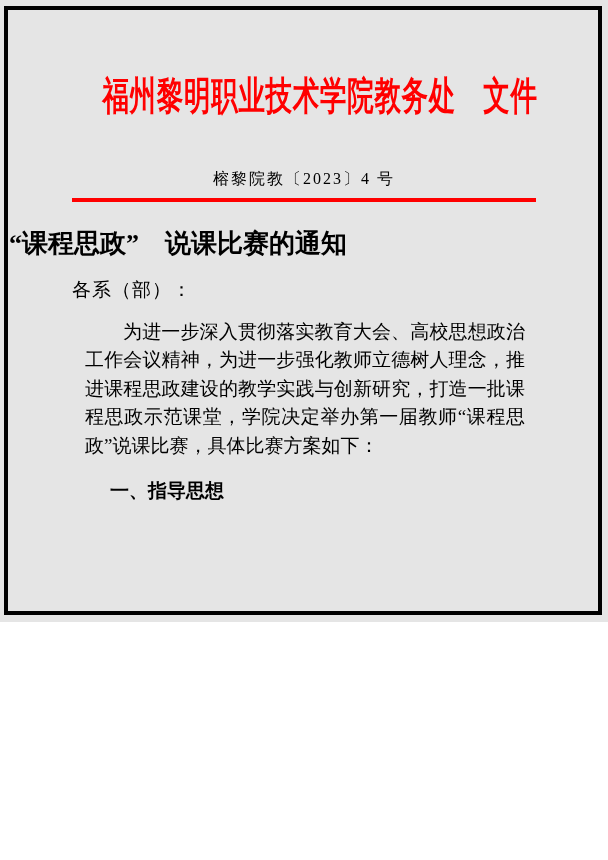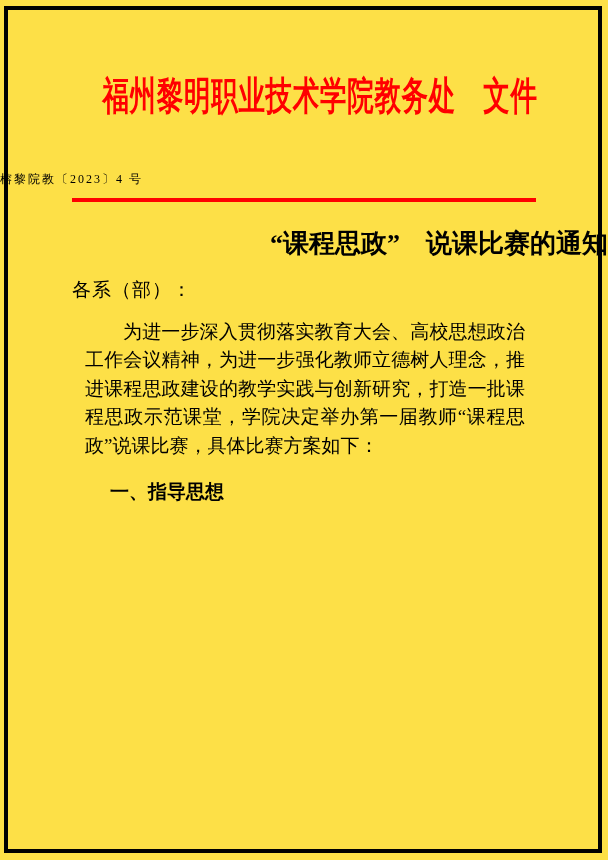--- a/index.html
+++ b/index.html
@@ -3,22 +3,22 @@
 <meta charset="utf-8">
 <style>
   html, body {
     margin: 0;
     padding: 0;
     background: #ffffff;
   }
   .page {
     position: relative;
     width: 608px;
-    height: 860px;
-    background: #fde047;
+    height: 622px;
+    background: #e5e5e5;
     overflow: hidden;
     font-family: "Liberation Serif", "DejaVu Serif", serif;
     color: #000000;
   }
   .border-frame {
     position: absolute;
     left: 4px;
     top: 6px;
     right: 6px;
     bottom: 7px;
@@ -42,44 +42,45 @@
     display: inline-block;
     transform: scaleX(0.68);
     transform-origin: center;
     letter-spacing: 1px;
   }
   .doc-number {
     position: absolute;
     top: 168px;
     left: 0;
     right: 0;
-    text-align: left;
-    font-size: 12px;
+    text-align: center;
+    font-size: 16px;
     line-height: 22px;
     letter-spacing: 2px;
     color: #000000;
   }
   .red-rule {
     position: absolute;
     top: 198px;
     left: 72px;
     width: 464px;
     height: 4px;
     background: #ff0000;
   }
   .notice-title {
     position: absolute;
     top: 226px;
     left: 0;
     right: 0;
-    text-align: right;
+    text-align: left;
     font-weight: bold;
     font-size: 26px;
     line-height: 36px;
     color: #000000;
+    padding-left: 9px;
   }
   .body-block {
     position: absolute;
     top: 276px;
     left: 72px;
     width: 466px;
     font-size: 19px;
     line-height: 28.5px;
     color: #000000;
   }
@@ -88,21 +89,21 @@
     letter-spacing: 1px;
   }
   .para {
     margin: 13px;
     text-indent: 2em;
     text-align: justify;
   }
   .section-heading {
     margin: 18px 0 0 0;
     text-indent: 2em;
-    font-family: Liberation Serif, serif;
+    font-family: Liberation Mono, monospace;
     font-weight: bold;
     font-size: 19px;
   }
 </style>
 </head>
 <body>
 
 <div class="page">
 
   <div class="border-frame"></div>

